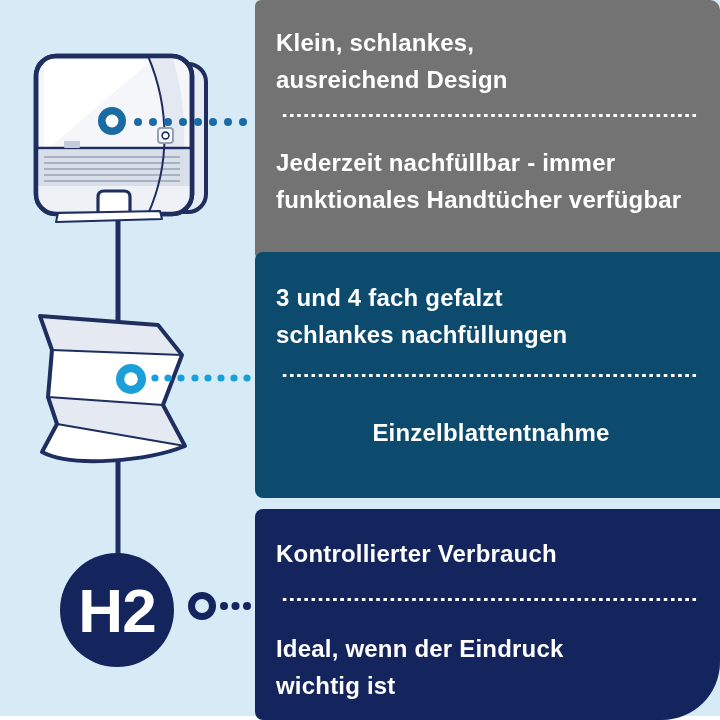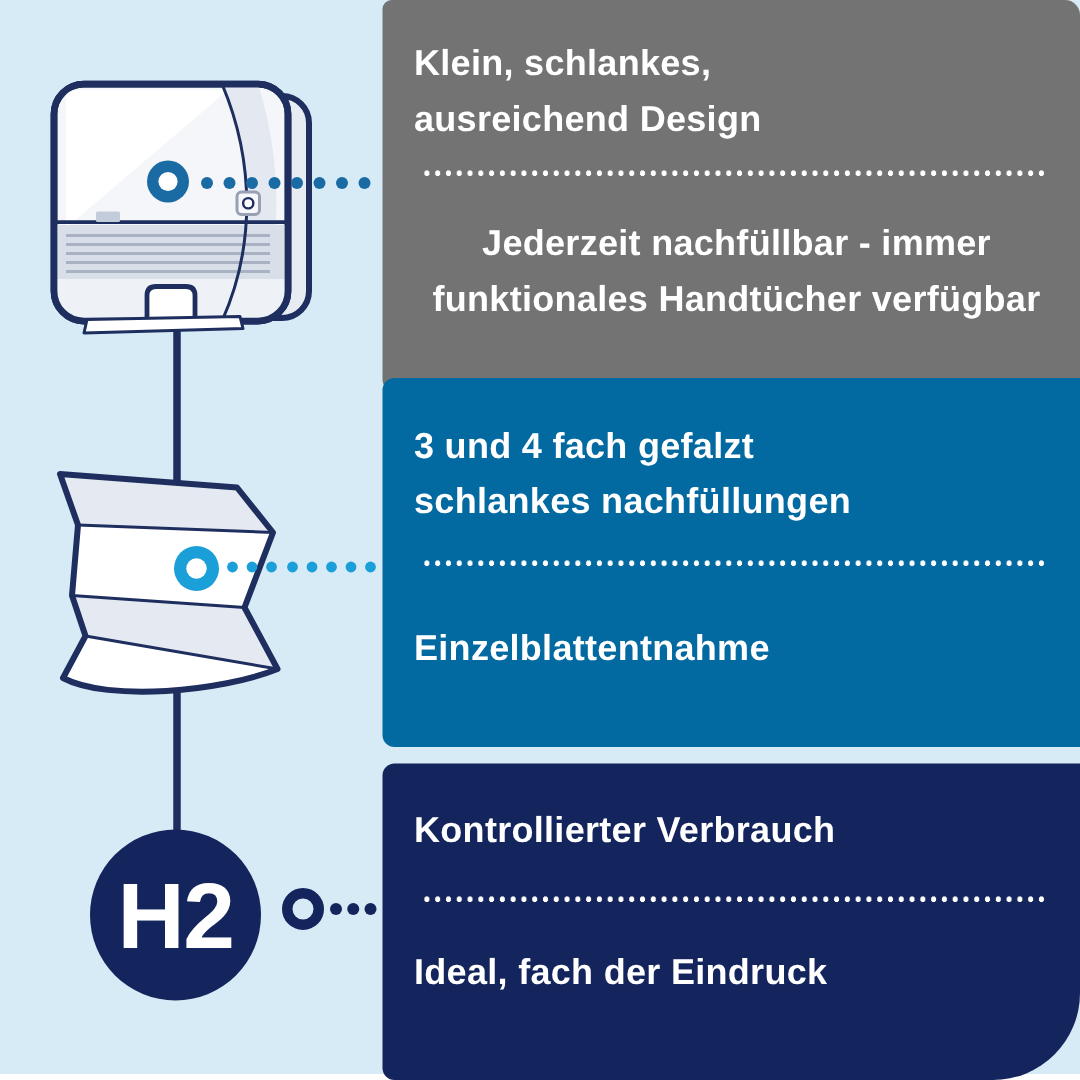--- a/index.html
+++ b/index.html
@@ -14,41 +14,41 @@
   }
   .panel{
     position:absolute;left:255px;width:465px;box-sizing:border-box;
   }
   .panel-design{
     top:0;height:261px;background:#737373;
     border-radius:0 10px 0 8px;border-top-right-radius:10px;
     border-top-left-radius:6px;border-bottom-left-radius:8px;
   }
   .panel-refills{
-    top:252px;height:246px;background:#0369a1;
+    top:252px;height:246px;background:#0c4a6e;
     border-top-left-radius:8px;border-bottom-left-radius:8px;
   }
   .panel-consumption{
     top:509px;height:211px;background:#14245c;
     border-top-left-radius:8px;border-bottom-left-radius:8px;
     border-bottom-right-radius:58px;
   }
   .txt-group{
     position:absolute;left:21px;right:14px;
     color:#ffffff;font-weight:bold;font-size:24px;line-height:37px;
     letter-spacing:0.2px;
   }
   .dotline{
     position:absolute;left:26px;width:418px;height:5px;
     background-image:radial-gradient(circle,#ffffff 1.7px,rgba(255,255,255,0) 2px);
     background-size:7.2px 5px;background-repeat:repeat-x;
     background-position:left center;
   } 
-  .panel-refills .txt-g1{top:27px;} .panel-refills .dotline{top:121px;} .panel-refills .txt-g2{top:162px;}
-  .panel-design .txt-g1{top:24px;} .panel-design .dotline{top:113px;} .panel-design .txt-g2{top:144px;text-align:center;}
+  .panel-refills .txt-g1{top:27px;} .panel-refills .dotline{top:121px;} .panel-refills .txt-g2{top:162px;text-align:center;}
+  .panel-design .txt-g1{top:24px;} .panel-design .dotline{top:113px;} .panel-design .txt-g2{top:144px;}
   .panel-consumption .txt-g1{top:26px;} .panel-consumption .dotline{top:88px;} .panel-consumption .txt-g2{top:121px;}
   svg.overlay{position:absolute;left:0;top:0;}
 </style>
 </head>
 <body>
 
 <div class="canvas-bg"></div>
 
 <div class="panel panel-design">
   <div class="txt-group txt-g1">
@@ -72,21 +72,22 @@
     <div>Einzelblattentnahme</div>
   </div>
 </div>
 
 <div class="panel panel-consumption">
   <div class="txt-group txt-g1">
     <div>Kontrollierter Verbrauch</div>
   </div>
   <div class="dotline"></div>
   <div class="txt-group txt-g2">
-    <div>Ideal, fach der Eindruck</div>
+    <div>Ideal, wenn der Eindruck</div>
+    <div>wichtig ist</div>
   </div>
 </div>
 
 <svg class="overlay" width="720" height="720" viewBox="0 0 720 720">
   <defs>
     <clipPath id="dispClip">
       <rect x="36" y="56" width="156" height="158" rx="20"></rect>
     </clipPath>
   </defs>
 

